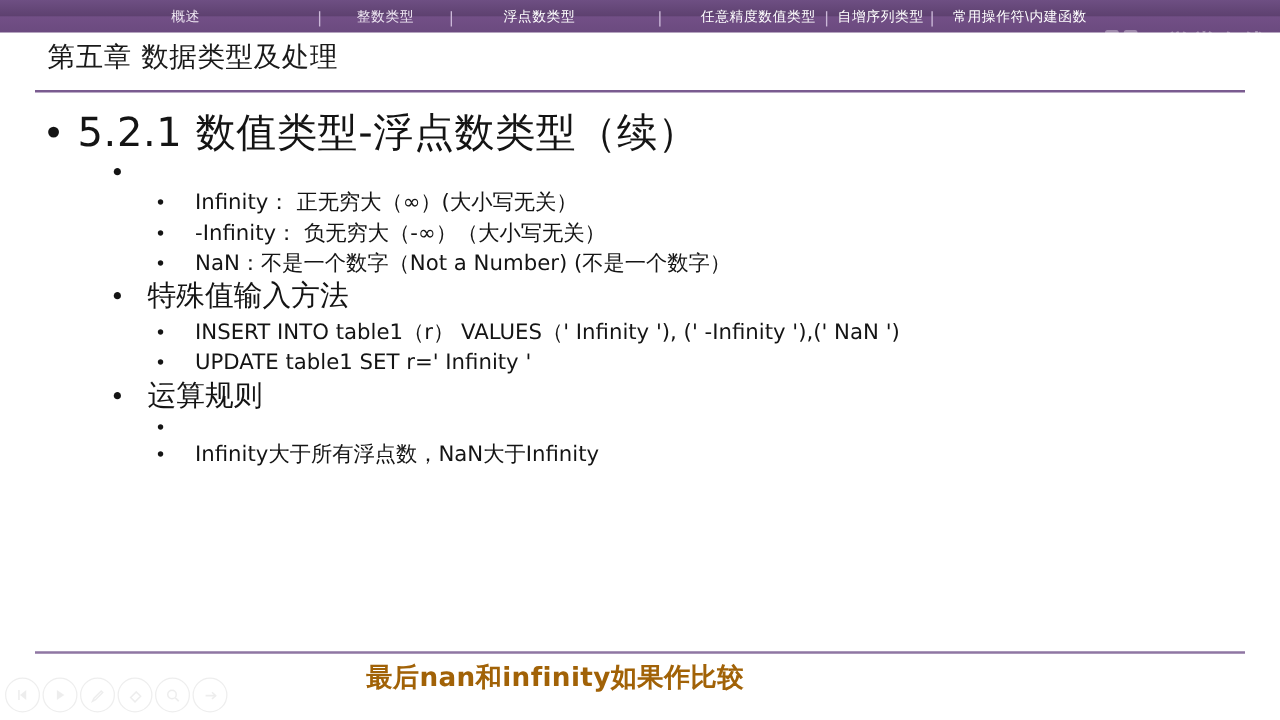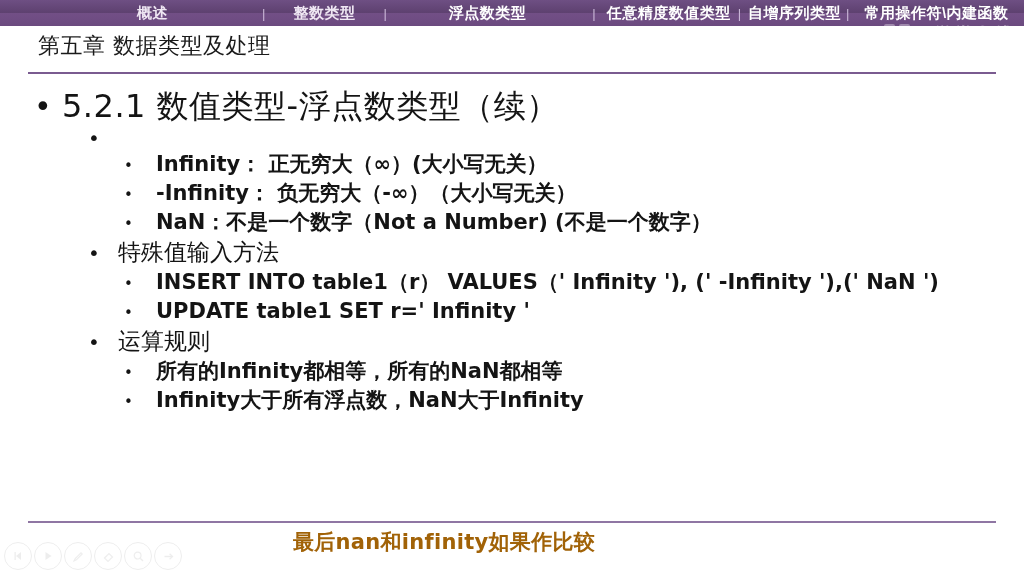--- a/index.html
+++ b/index.html
@@ -27,36 +27,36 @@
     width: 1024px;
     height: 26px;
     background: linear-gradient(180deg, #6e4f83 0%, #5e4170 48%, #724f86 52%, #6b4a7f 100%);
     display: flex;
     align-items: center;
     color: #ffffff;
     overflow: hidden;
   }
   .nav-item {
     color: #efe7f3;
-    font-size: 15px;
-    font-weight: bold;
+    font-size: 11px;
+    font-weight: normal;
     white-space: nowrap;
     letter-spacing: .5px;
   }
   .nav-item.active { color: #ffffff; }
   .nav-sep {
     color: #cbb8d8;
     font-size: 13px;
     font-weight: normal;
     padding: 0 2px;
   }
   #nav-overview   { margin-left: 45px; }
   #nav-int        { margin-left: 0px; }
-  #nav-float      { margin-left: 22px; }
-  #nav-numeric    { margin-left: 4px; }
+  #nav-float      { }
+  #nav-numeric    { margin-left: 24px; }
   #nav-serial     { margin-left: 2px; }
   #nav-operators  { margin-left: 8px; }
   .sp-a { width: 92px; }
   .sp-b { width: 26px; }
   .sp-c { width: 38px; }
   .sp-d { width: 5px; }
   .sp-e { width: 3px; }
 
   
   #header {
@@ -168,24 +168,23 @@
     margin-left: 124px;
     margin-top: 4px;
   }
   .lvl3 .bullet {
     font-size: 15px;
     line-height: 1;
     width: 32px;
     color: #141414;
   }
   .lvl3 .txt {
-    font-size: 21px;
+    font-size: 17px;
     line-height: 1.2;
     white-space: nowrap;
-    font-weight: bold;
   }
 
   
   #footer-rule {
     position: absolute;
     left: 28px; top: 521px;
     width: 968px;
     height: 1.5px;
     background: #8f76a3;
   }
@@ -302,21 +301,20 @@
       <span class="bullet">•</span>
       <span class="txt">UPDATE table1 SET r=' Infinity '</span>
     </div>
 
     <div class="lvl2">
       <span class="bullet">•</span>
       <span class="txt">运算规则</span>
     </div>
     <div class="lvl3">
       <span class="bullet">•</span>
-      <span class="txt">所有的Infinity都相等，所有的NaN都相等</span>
     </div>
     <div class="lvl3">
       <span class="bullet">•</span>
       <span class="txt">Infinity大于所有浮点数，NaN大于Infinity</span>
     </div>
 
   </div>
 
   <div id="footer-rule"></div>
   <div id="caption">最后nan和infinity如果作比较</div>

